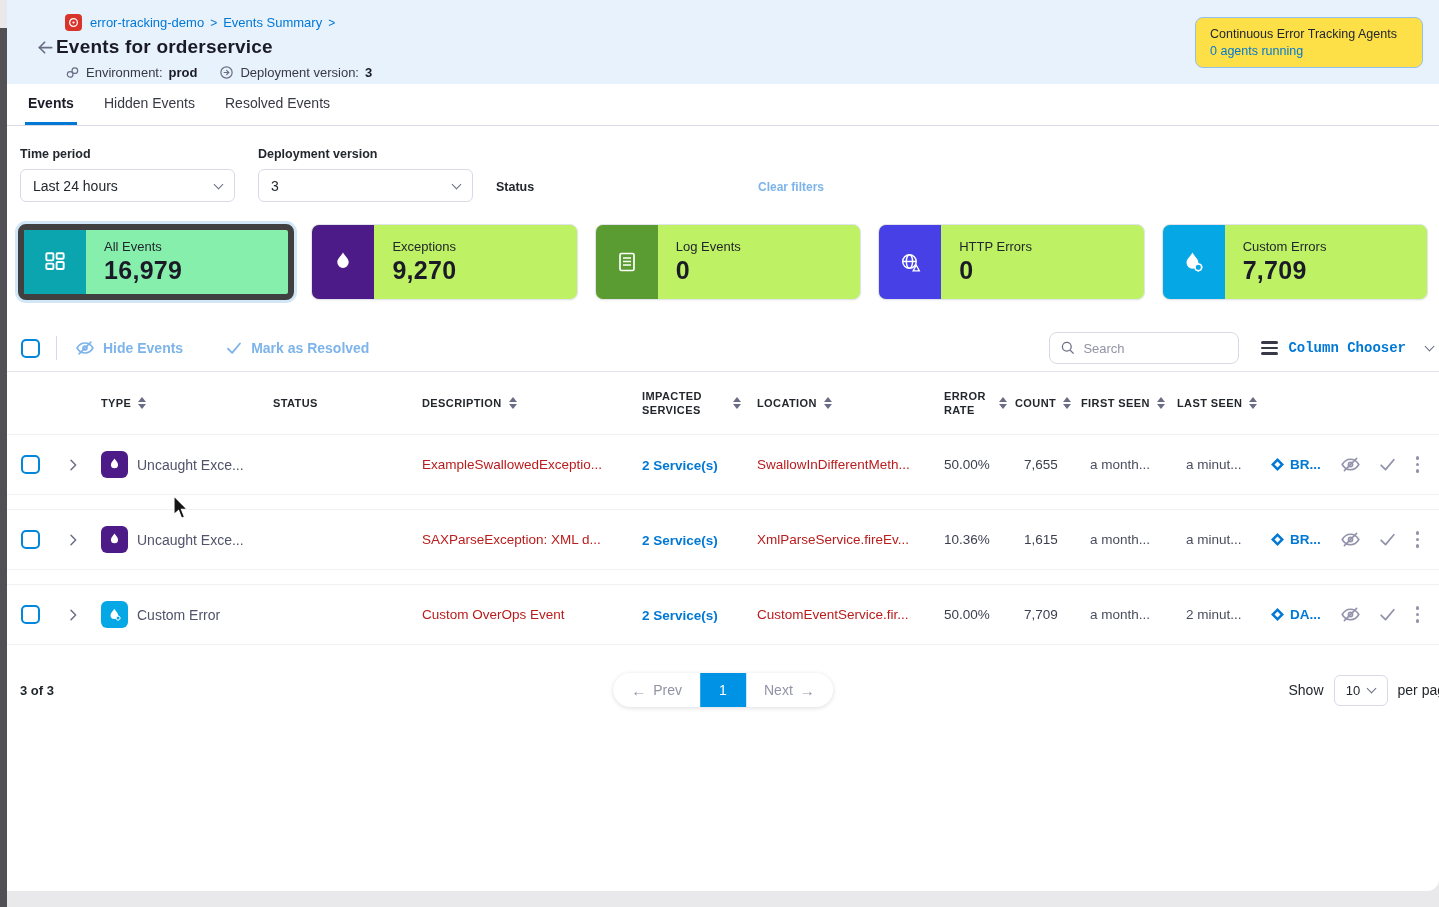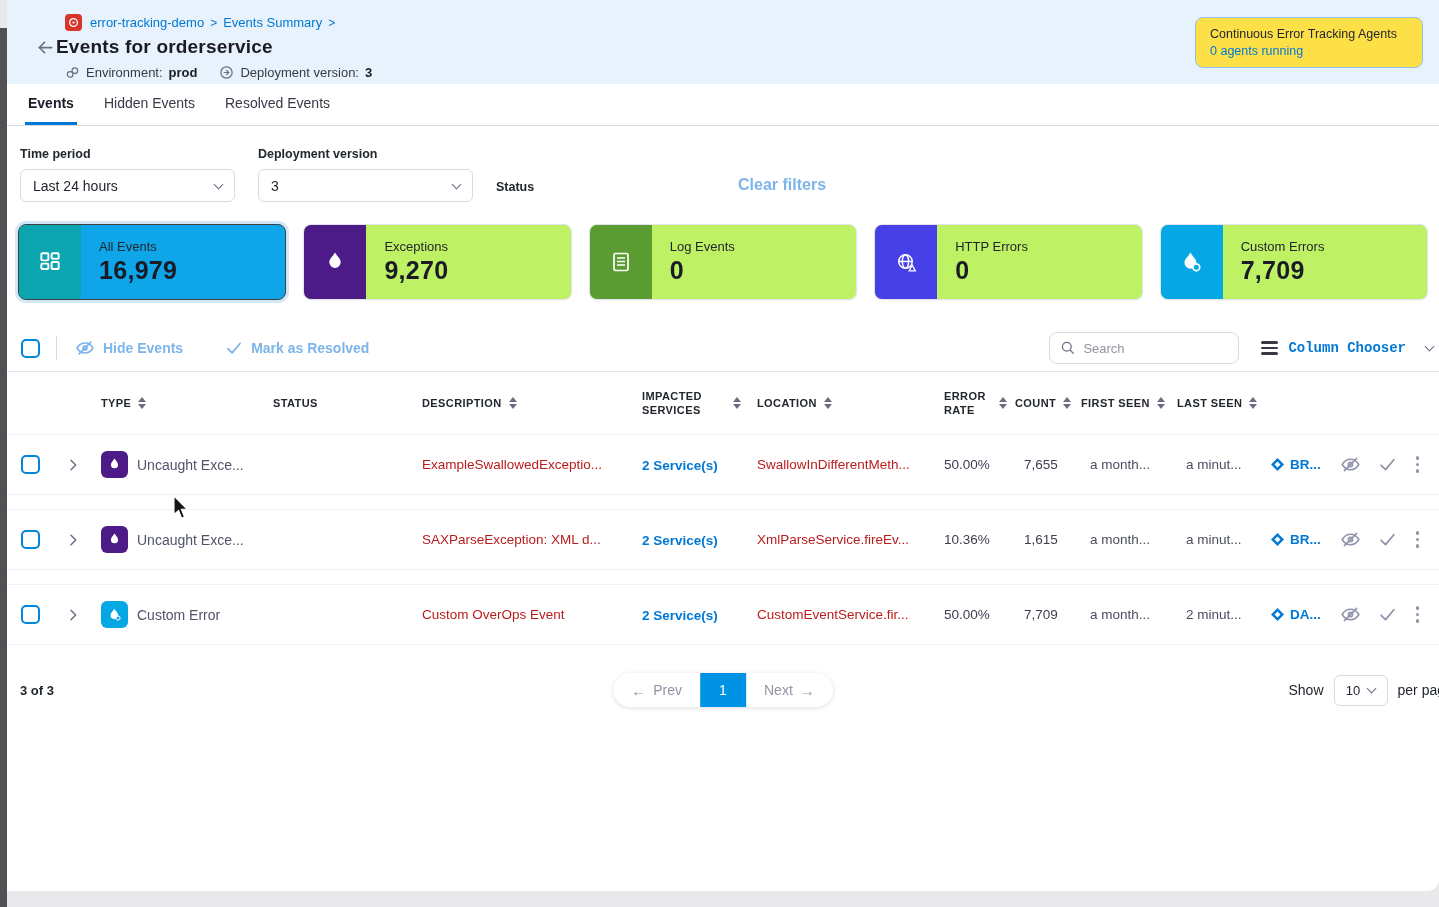--- a/index.html
+++ b/index.html
@@ -38,27 +38,27 @@
 
   
   .filters { display:flex; align-items:flex-end; gap:23px; padding:21px 14px 0 13px; }
   .filter-group { width:215px; }
   .filter-label { font-size:12.5px; font-weight:bold; color:#22272D; margin-bottom:8px; }
   .select { height:33px; border:1px solid #D9DAE6; border-radius:6px; background:#fff;
             display:flex; align-items:center; justify-content:space-between; padding:0 12px;
             font-size:14px; color:#22272D; cursor:pointer; }
   .chev { width:7px; height:7px; border-right:1.6px solid #6B6D85; border-bottom:1.6px solid #6B6D85;
           transform:rotate(45deg); margin-top:-3px; flex:none; }
-  .clear-filters { font-size:16px; font-weight:bold; color:#7DB4E9; margin:0 0 8px 4px; cursor:pointer; }
+  .clear-filters { font-size:12px; font-weight:bold; color:#7DB4E9; margin:0 0 8px 24px; cursor:pointer; }
 
   
   .cards { display:flex; gap:17px; padding:22px 11px 0 11px; }
   .card { flex:1; height:76px; display:flex; background:#bef264; border:1px solid #E3E3EC;
           border-radius:8px; overflow:hidden; cursor:pointer; box-shadow:0 1px 2px rgba(40,41,61,.05); }
-  .card.selected { background:#0ea5e9; border:1px solid #404040; box-shadow:0 0 0 3px rgba(2,120,213,.18); }
+  .card.selected { background:#86efac; border:6px solid #404040; box-shadow:0 0 0 3px rgba(2,120,213,.18); }
   .card-icon { width:62px; flex:none; display:flex; align-items:center; justify-content:center; }
   .card-body { display:flex; flex-direction:column; justify-content:center; padding-left:18px; }
   .card-label { font-size:13px; color:#22272D; }
   .card-value { font-size:25px; font-weight:bold; color:#1B1B28; margin-top:2px; letter-spacing:.3px; }
   .bg-teal { background:#0BA5B0; } .bg-purple { background:#4D1B87; } .bg-green { background:#5B9C32; }
   .bg-indigo { background:#4640E6; } .bg-cyan { background:#06A7E5; }
 
   
   .toolbar { display:flex; align-items:center; padding:32px 6px 0 14px; }
   .cb { display:inline-block; width:19px; height:19px; border:2px solid #0286DB; border-radius:5px;

